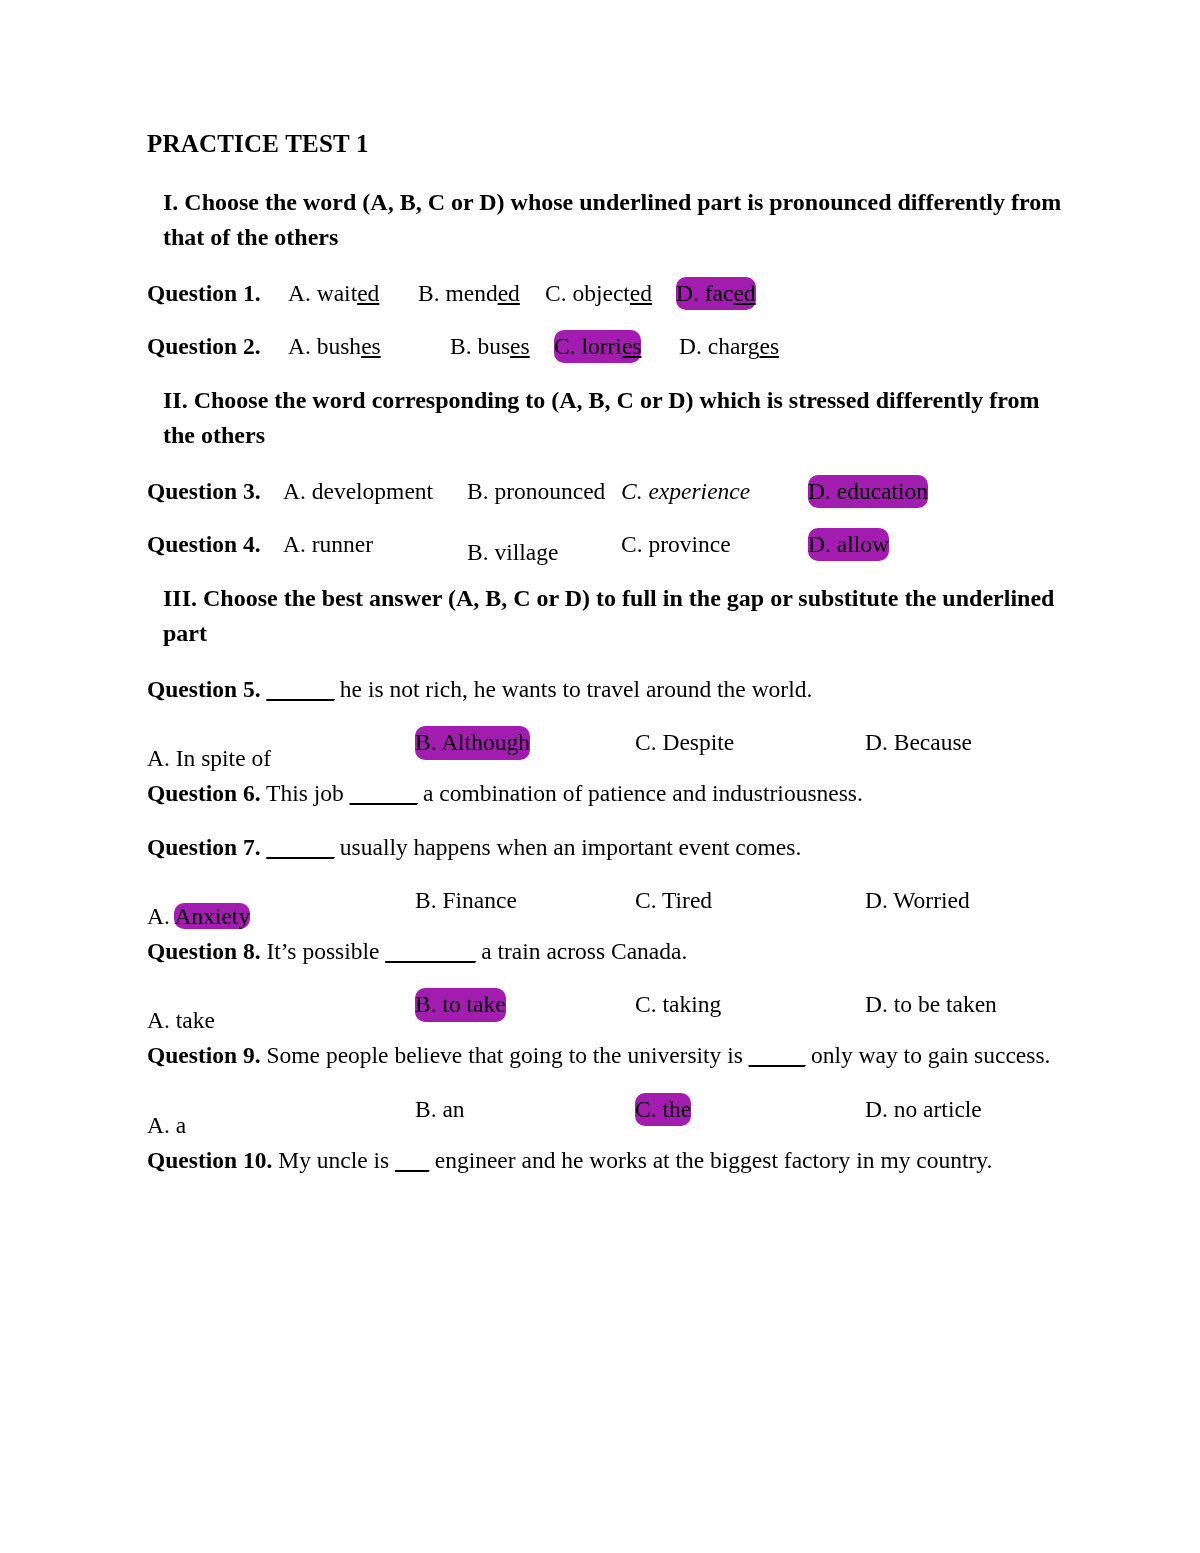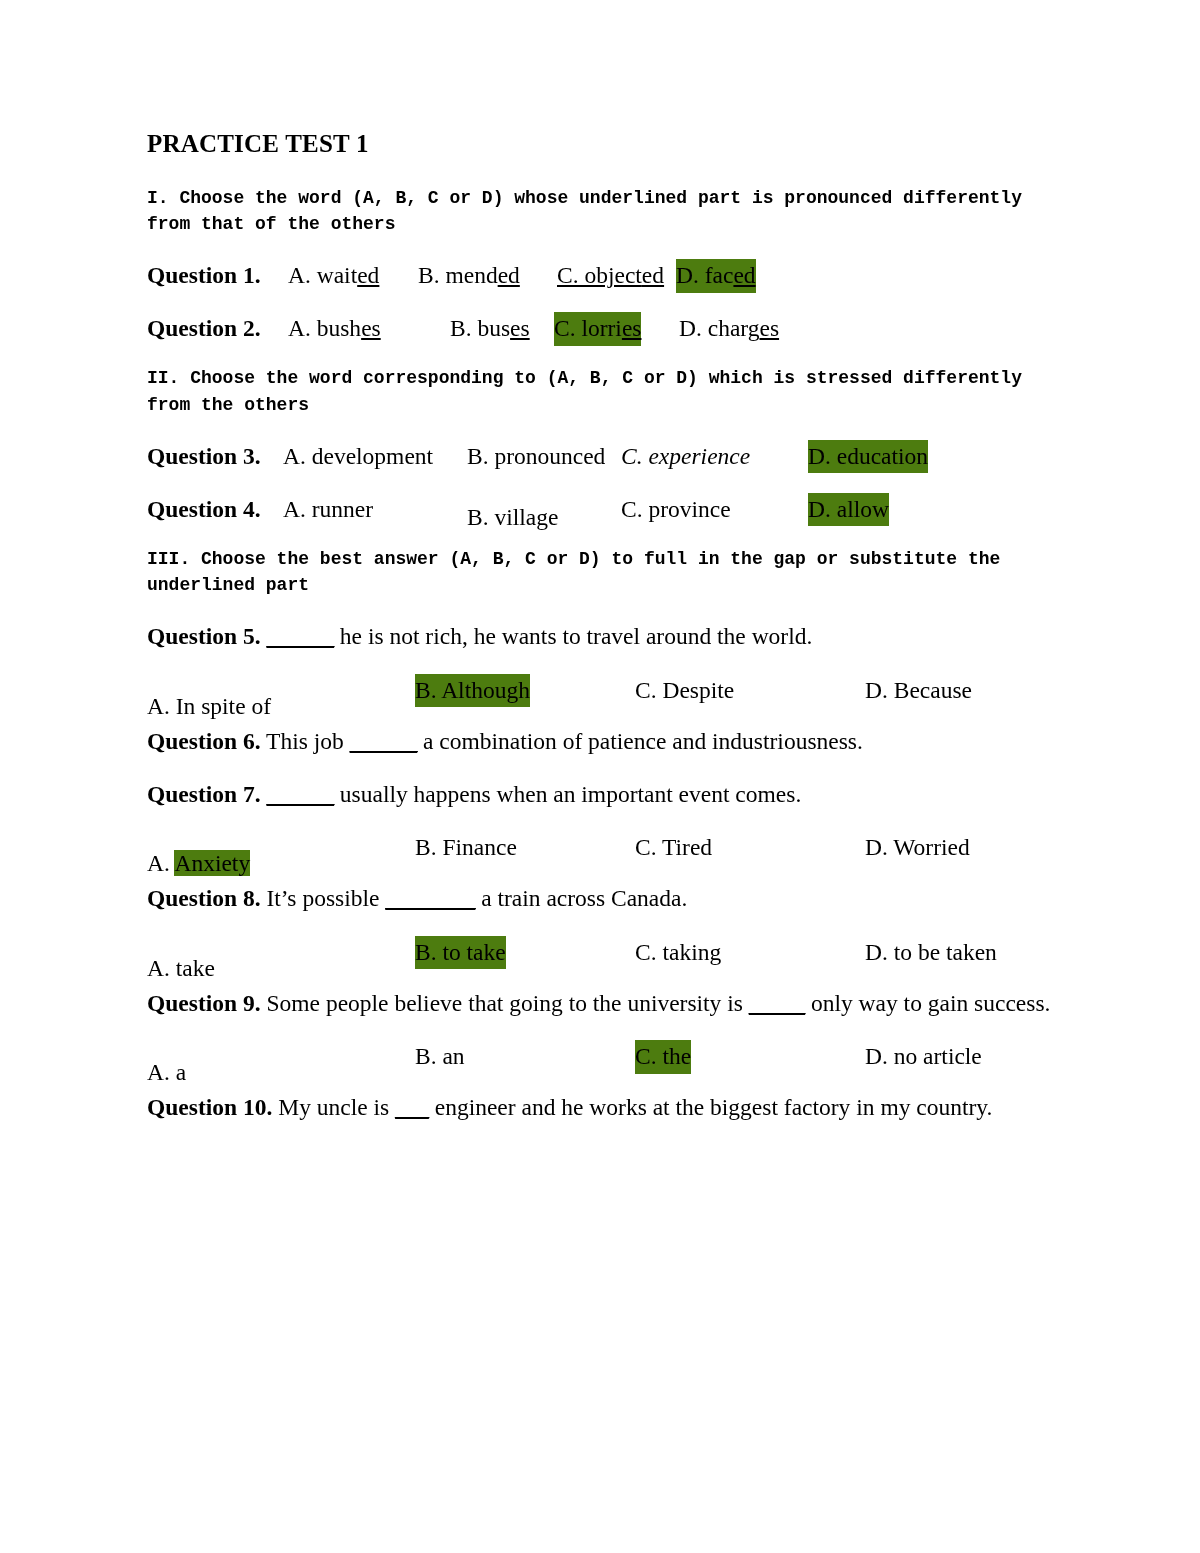--- a/index.html
+++ b/index.html
@@ -27,25 +27,24 @@
     text-align: left;
     font-weight: bold;
     font-size: 25px;
     line-height: 1.15;
     margin: 0 0 26px 0;
     letter-spacing: 0.2px;
     padding-right: 8px;
   }
   .section-heading {
     font-weight: bold;
-    font-size: 18px;
+    font-size: 24px;
     line-height: 1.46;
-    margin: 0 0 22px 0;
+    margin: 0 0 22px 16px;
     text-align: left;
-    font-family: Liberation Mono, monospace;
   }
   .q-line {
     font-size: 23.5px;
     line-height: 1.42;
     margin: 0 0 20px 0;
   }
   .q-label {
     font-weight: bold;
   }
   .opts {
@@ -58,21 +57,22 @@
   .opt {
     position: absolute;
     top: 0;
     white-space: nowrap;
   }
   .opt.c1 { left: 0px; margin-top: 16px; }
   .opt.c2 { left: 268px; }
   .opt.c3 { left: 488px; }
   .opt.c4 { left: 718px; }
   .hl {
-    background: #4d7c0f;
+    background: #a21caf;
+    border-radius: 10px;
   }
   .blank {
     text-decoration: underline;
     letter-spacing: -0.5px;
   }
   u { text-decoration: underline; }
 
   
   .row-inline {
     font-size: 23.5px;
@@ -92,21 +92,21 @@
   <div class="doc-title">PRACTICE TEST 1</div>
 
   <div class="section-heading">I. Choose the word (A, B, C or D) whose underlined part is pronounced differently from that of the others</div>
 
   <div class="row-inline">
     <span class="cell" style="left:0px;">
       <span class="q-label">Question 1.</span>
     </span>
     <span class="cell" style="left:141px;"><span>A. wait</span><u>ed</u></span>
     <span class="cell" style="left:271px;"><span>B. mend</span><u>ed</u></span>
-    <span class="cell" style="left:410px;text-decoration:underline;"><span>C. object</span><u>ed</u></span>
+    <span class="cell" style="left:398px;"><span>C. object</span><u>ed</u></span>
     <span class="cell hl" style="left:529px;"><span>D. fac</span><u>ed</u></span>
   </div>
 
   <div class="row-inline">
     <span class="cell" style="left:0px;">
       <span class="q-label">Question 2.</span>
     </span>
     <span class="cell" style="left:141px;"><span>A. bush</span><u>es</u></span>
     <span class="cell" style="left:271px;margin-left:32px;"><span>B. bus</span><u>es</u></span>
     <span class="cell hl" style="left:407px;"><span>C. lorri</span><u>es</u></span>

